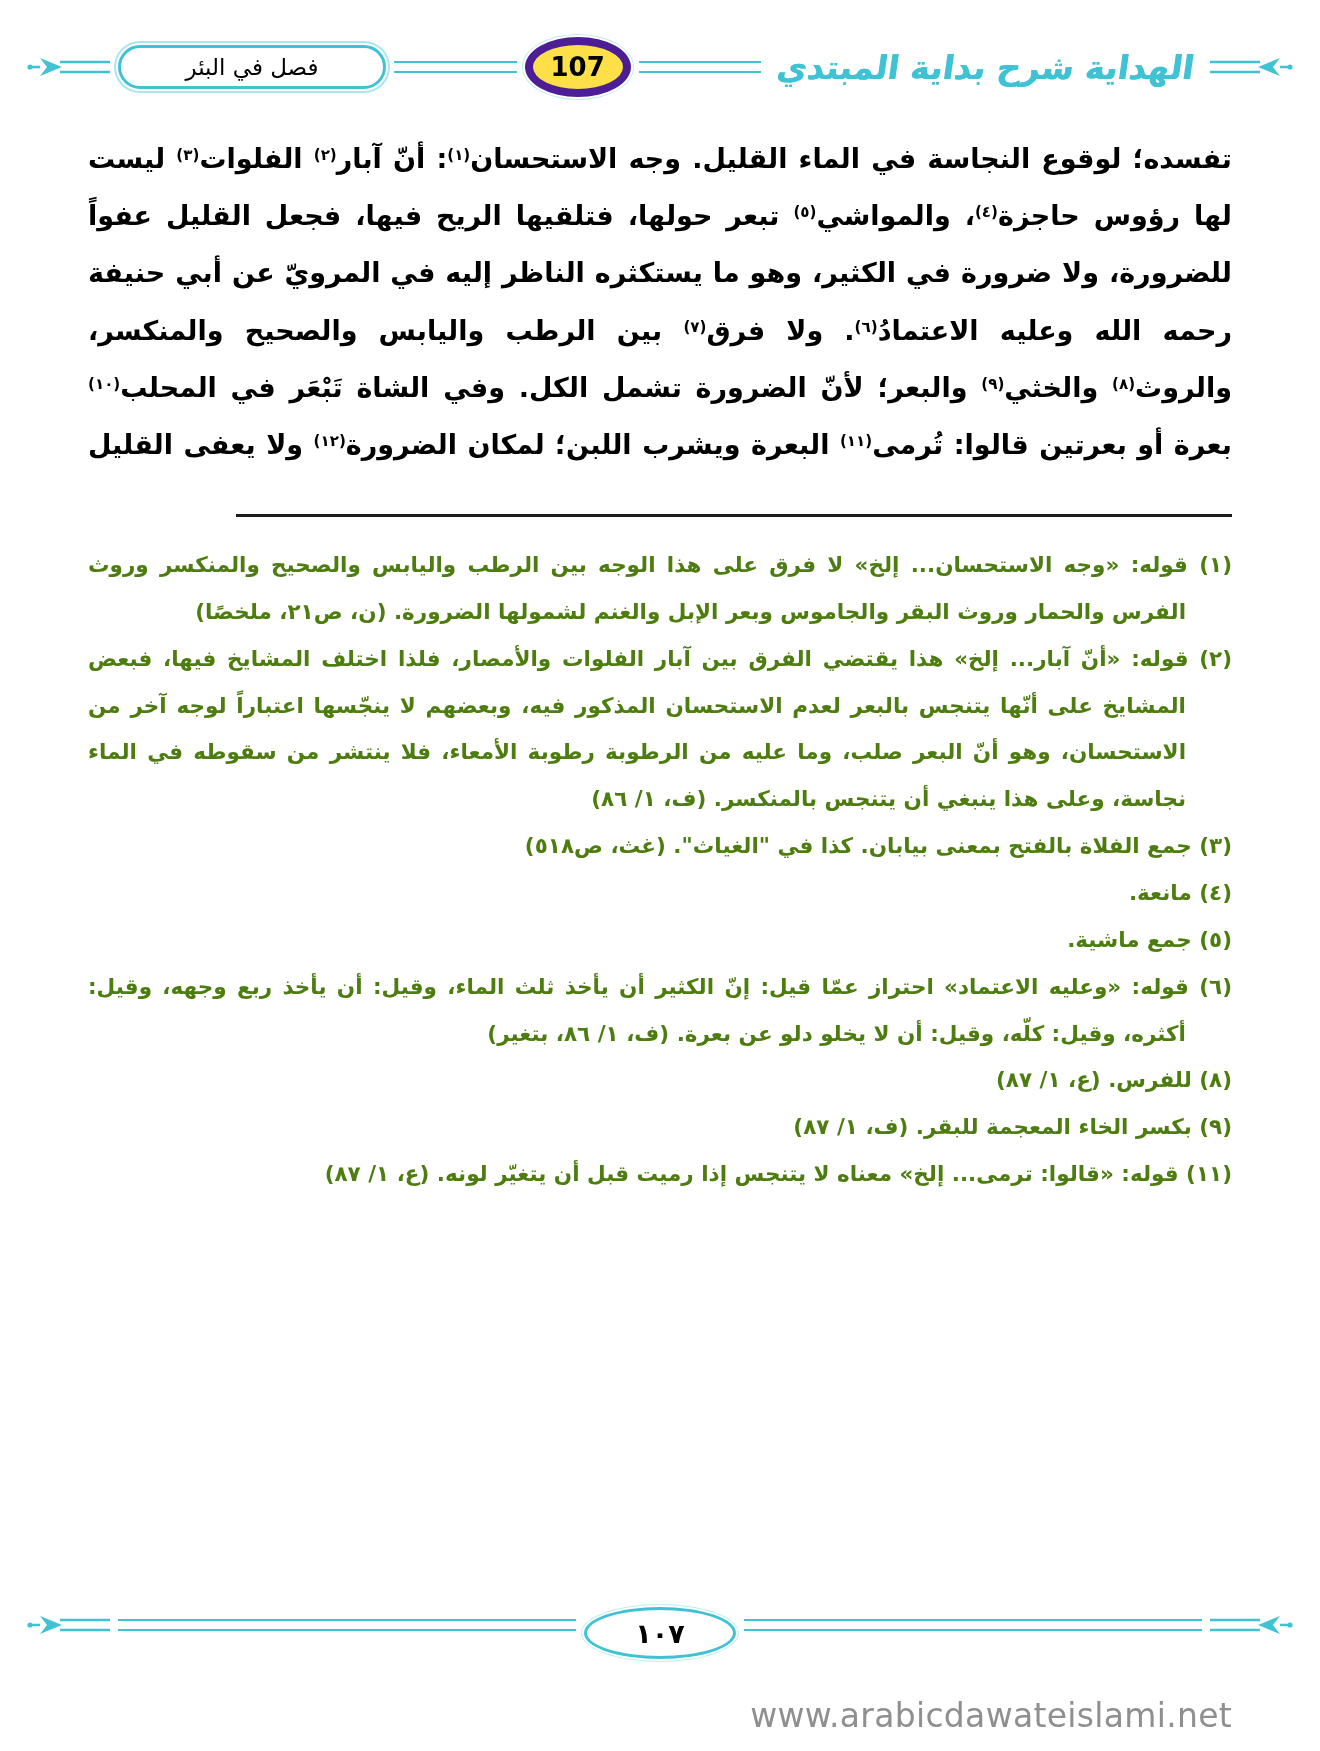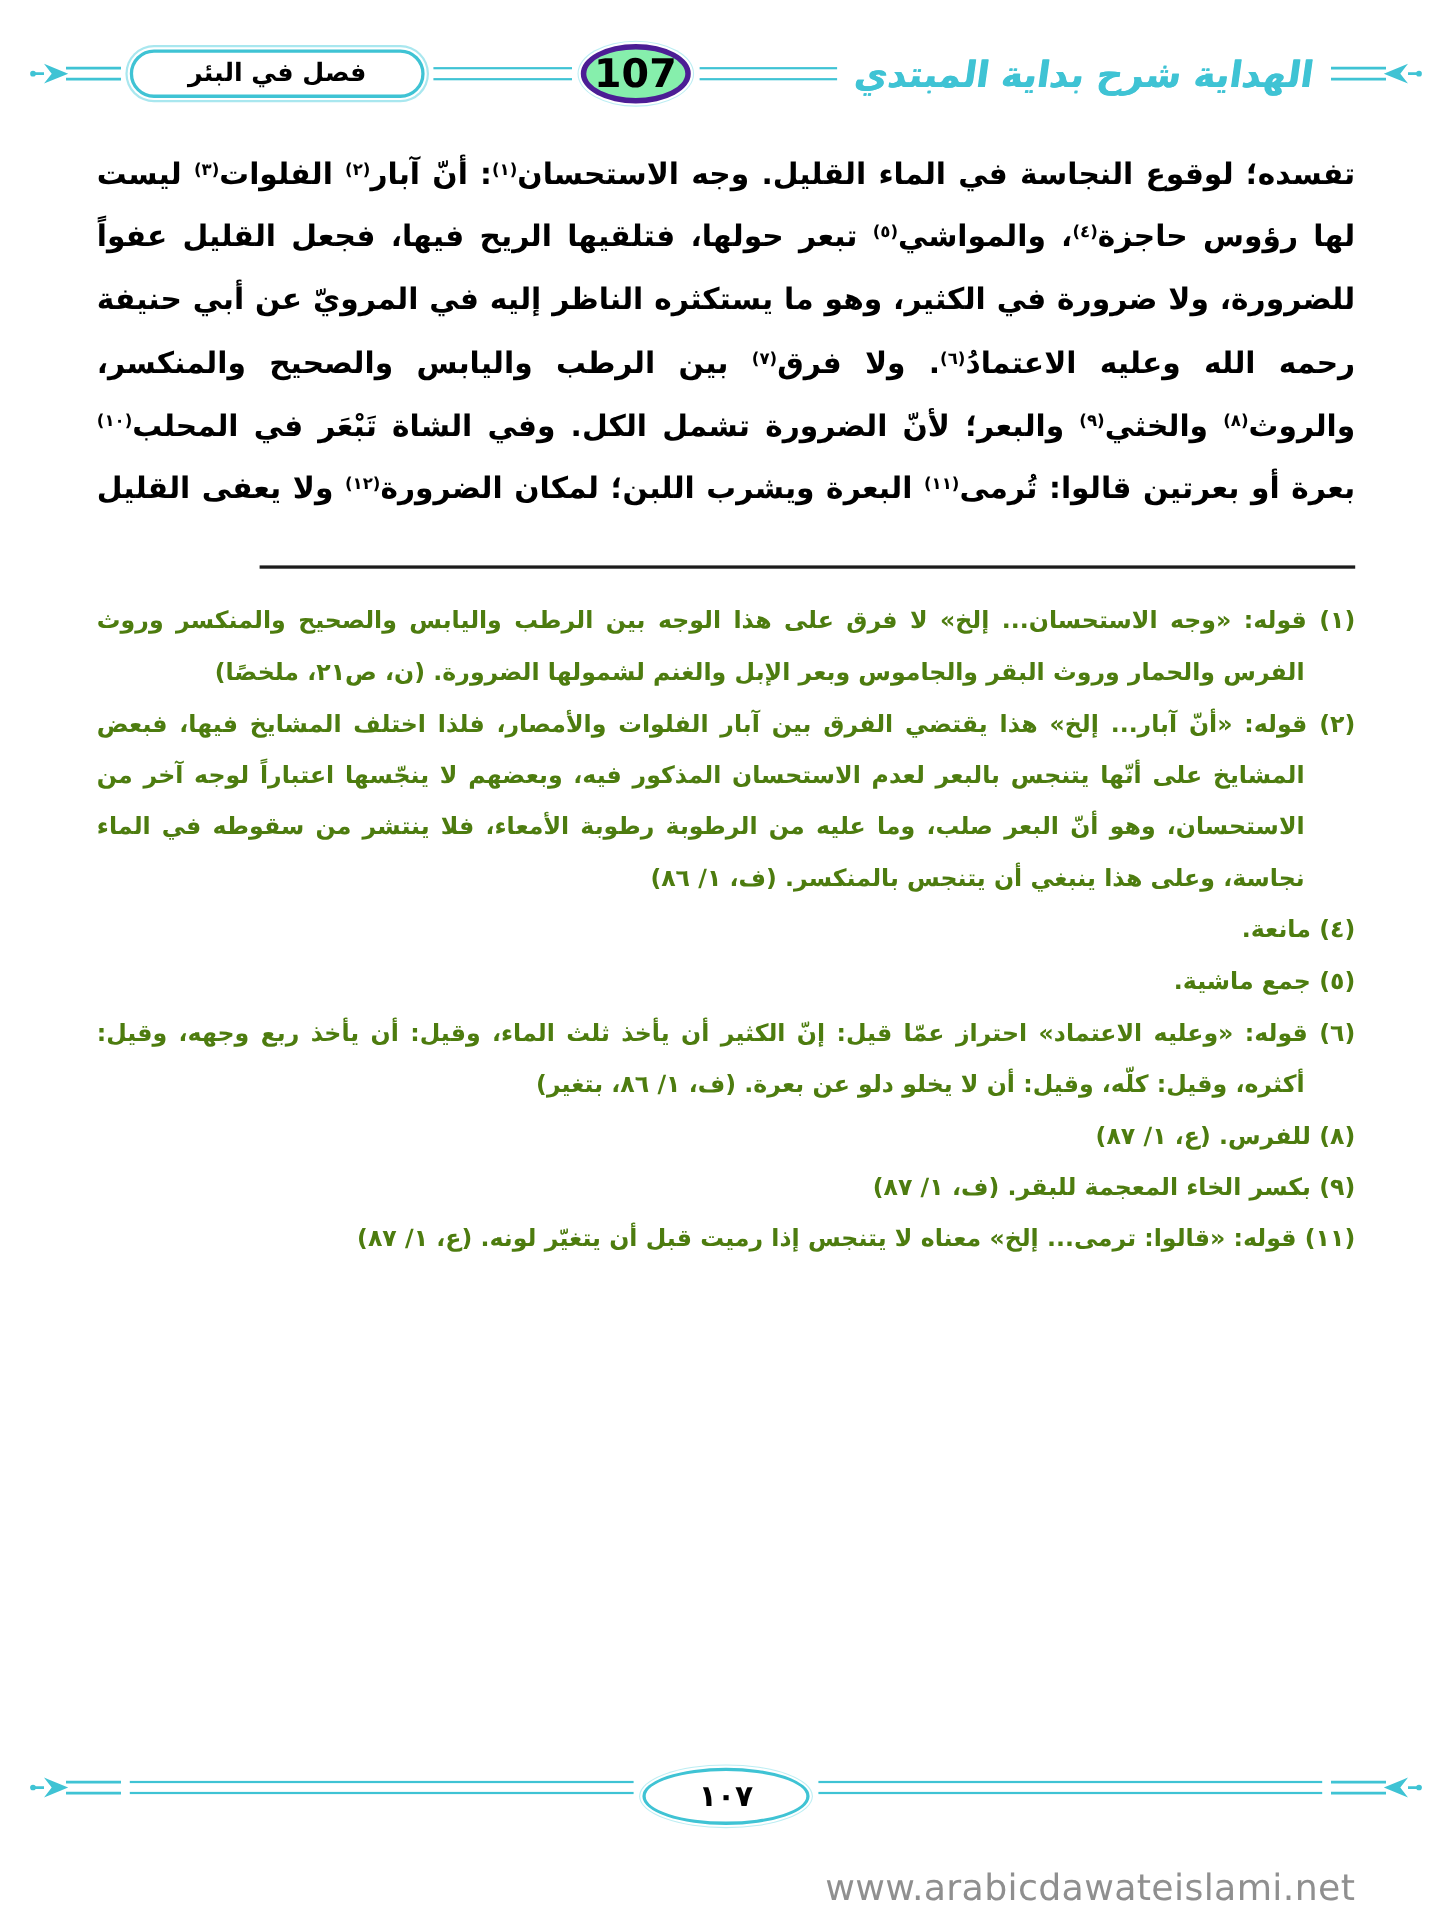--- a/index.html
+++ b/index.html
@@ -39,42 +39,42 @@
   .cartouche {
     flex: 0 0 auto;
     min-width: 222px;
     height: 38px;
     border: 3px solid #3fc3d4;
     border-radius: 22px;
     box-shadow: 0 0 0 2px #ffffff, 0 0 0 4px #a9e7ef;
     display: flex;
     align-items: center;
     justify-content: center;
-    font-weight: bold;
+    font-weight: normal;
     font-size: 23px;
     color: #000000;
     padding: 0 20px;
     background: #ffffff;
     direction: rtl;
   }
 
   .oval {
     flex: 0 0 auto;
     width: 90px;
     height: 44px;
-    border: 5px solid #4c1d95;
+    border: 8px solid #4c1d95;
     border-radius: 50%;
     box-shadow: 0 0 0 2px #ffffff, 0 0 0 3px #bdeef3;
     display: flex;
     align-items: center;
     justify-content: center;
     font-weight: bold;
-    font-size: 36px;
-    color: #000000;
-    background: #86efac;
+    font-size: 26px;
+    color: #000000;
+    background: #fde047;
   }
 
   .callig {
     flex: 0 0 auto;
     color: #3fc3d4;
     font-weight: bold;
     font-size: 33px;
     transform: skewX(-8deg);
     white-space: nowrap;
     padding: 0 8px;
@@ -189,20 +189,21 @@
     </svg>
   </div>
 
   <div class="body-text">تفسده؛ لوقوع النجاسة في الماء القليل. وجه الاستحسان<sup>(١)</sup>: أنّ آبار<sup>(٢)</sup> الفلوات<sup>(٣)</sup> ليست لها رؤوس حاجزة<sup>(٤)</sup>، والمواشي<sup>(٥)</sup> تبعر حولها، فتلقيها الريح فيها، فجعل القليل عفواً للضرورة، ولا ضرورة في الكثير، وهو ما يستكثره الناظر إليه في المرويّ عن أبي حنيفة رحمه الله وعليه الاعتمادُ<sup>(٦)</sup>. ولا فرق<sup>(٧)</sup> بين الرطب واليابس والصحيح والمنكسر، والروث<sup>(٨)</sup> والخثي<sup>(٩)</sup> والبعر؛ لأنّ الضرورة تشمل الكل. وفي الشاة تَبْعَر في المحلب<sup>(١٠)</sup> بعرة أو بعرتين قالوا: تُرمى<sup>(١١)</sup> البعرة ويشرب اللبن؛ لمكان الضرورة<sup>(١٢)</sup> ولا يعفى القليل</div>
 
   <div class="separator"></div>
 
   <div class="footnotes">
     <div class="footnote"><span class="fn-num">(١)</span> <span>قوله: «وجه الاستحسان... إلخ» لا فرق على هذا الوجه بين الرطب واليابس والصحيح والمنكسر وروث الفرس والحمار وروث البقر والجاموس وبعر الإبل والغنم لشمولها الضرورة. (ن، ص٢١، ملخصًا)</span></div>
       <div class="footnote"><span class="fn-num">(٢)</span> <span>قوله: «أنّ آبار... إلخ» هذا يقتضي الفرق بين آبار الفلوات والأمصار، فلذا اختلف المشايخ فيها، فبعض المشايخ على أنّها يتنجس بالبعر لعدم الاستحسان المذكور فيه، وبعضهم لا ينجّسها اعتباراً لوجه آخر من الاستحسان، وهو أنّ البعر صلب، وما عليه من الرطوبة رطوبة الأمعاء، فلا ينتشر من سقوطه في الماء نجاسة، وعلى هذا ينبغي أن يتنجس بالمنكسر. (ف، ١/ ٨٦)</span></div>
+      <div class="footnote"><span class="fn-num">(٣)</span> <span>جمع الفلاة بالفتح بمعنى بيابان. كذا في "الغياث". (غث، ص٥١٨)</span></div>
       <div class="footnote"><span class="fn-num">(٤)</span> <span>مانعة.</span></div>
       <div class="footnote"><span class="fn-num">(٥)</span> <span>جمع ماشية.</span></div>
       <div class="footnote"><span class="fn-num">(٦)</span> <span>قوله: «وعليه الاعتماد» احتراز عمّا قيل: إنّ الكثير أن يأخذ ثلث الماء، وقيل: أن يأخذ ربع وجهه، وقيل: أكثره، وقيل: كلّه، وقيل: أن لا يخلو دلو عن بعرة. (ف، ١/ ٨٦، بتغير)</span></div>
       <div class="footnote"><span class="fn-num">(٨)</span> <span>للفرس. (ع، ١/ ٨٧)</span></div>
       <div class="footnote"><span class="fn-num">(٩)</span> <span>بكسر الخاء المعجمة للبقر. (ف، ١/ ٨٧)</span></div>
       <div class="footnote"><span class="fn-num">(١١)</span> <span>قوله: «قالوا: ترمى... إلخ» معناه لا يتنجس إذا رميت قبل أن يتغيّر لونه. (ع، ١/ ٨٧)</span></div>
   </div>
 
   <div class="band bottom">
     <svg class="cap" width="84" height="26" viewBox="0 0 84 26">

